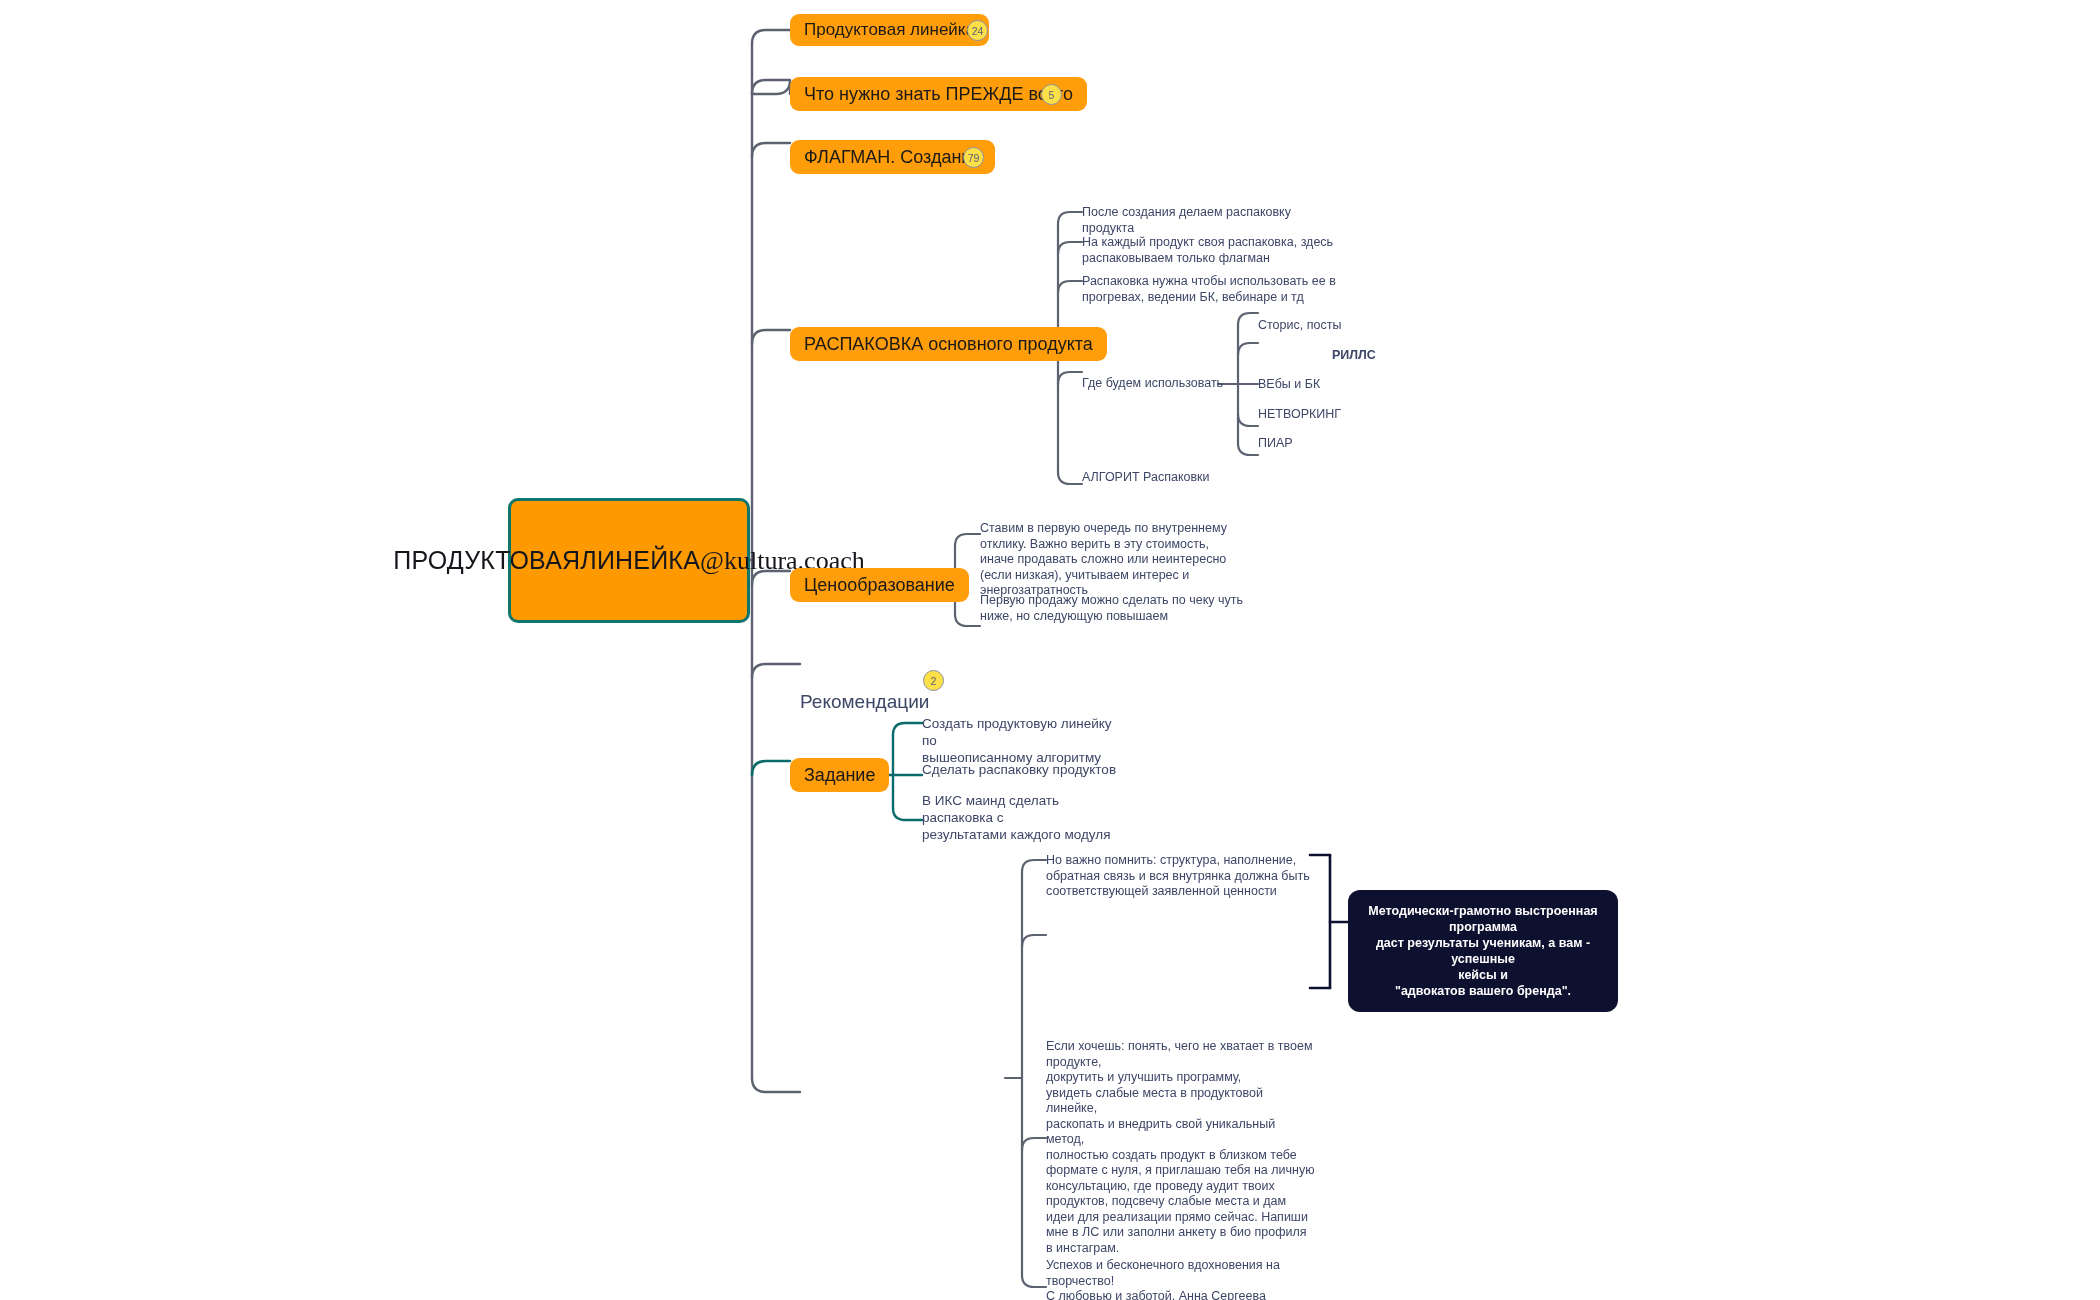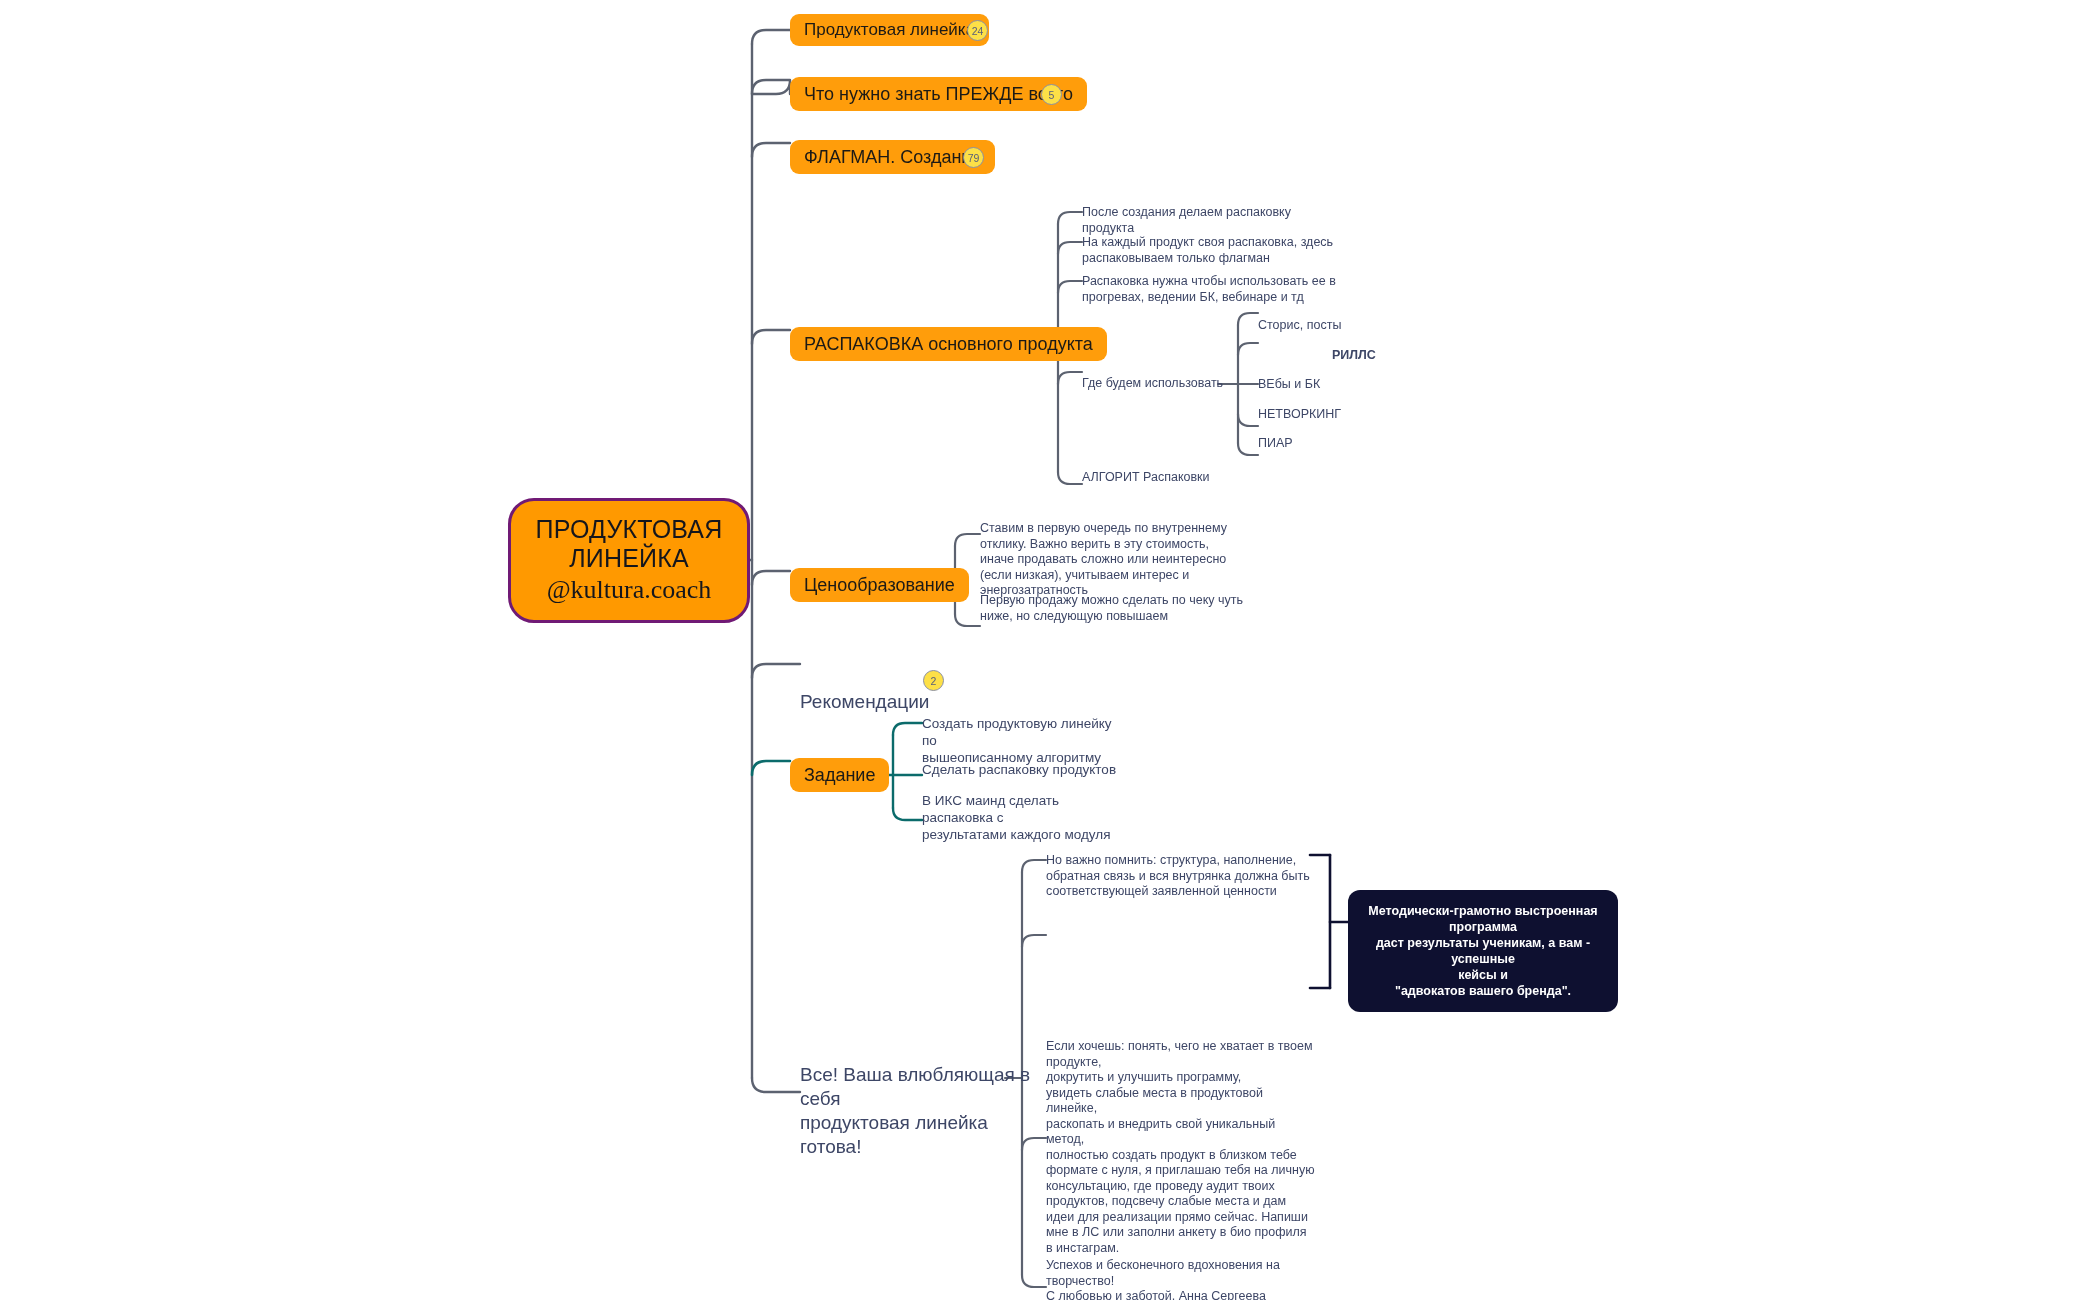--- a/index.html
+++ b/index.html
@@ -9,22 +9,22 @@
     color:#3d4666;
   }
   #canvas{position:absolute;inset:0;width:2100px;height:1300px;}
   svg.wires{position:absolute;left:0;top:0;width:2100px;height:1300px;pointer-events:none;}
 
   .node{position:absolute;box-sizing:border-box;}
 
   
   .root{
     left:508px;top:498px;width:242px;height:125px;
-    background:#FF9900;border:3px solid #701a75;border-radius:26px;
-    display:flex;flex-direction:column;align-items:center;justify-content:center;
+    background:#FF9900;border:3px solid #0f766e;border-radius:10px;
+    display:flex;flex-direction:row;align-items:center;justify-content:center;
     color:#15161c;
   }
   .root .l1,.root .l2{font-size:25px;line-height:29px;letter-spacing:.2px;}
   .root .l3{font-family:"Liberation Serif","DejaVu Serif",serif;font-size:26px;line-height:32px;margin-top:1px;}
 
   
   .pill{
     background:#FF9D0B;border-radius:9px;
     display:flex;align-items:center;
     padding:0 14px;color:#1c1a16;
@@ -166,22 +166,20 @@
 
   <div class="node txt big" style="left:800px;top:666px;">
     <span>Рекомендации</span>
   </div>
   <div class="badge" style="left:923px;top:670px;">2</div>
 
   <div class="node pill lg" style="left:790px;top:758px;">
     <span>Задание</span>
   </div>
 
-  <div class="node txt big" style="left:800px;top:1063px;width:250px;">Все! Ваша влюбляющая в себя
-продуктовая линейка готова!</div>
 
   <div class="node txt" style="left:1082px;top:205px;width:260px;">После создания делаем распаковку продукта</div>
   <div class="node txt" style="left:1082px;top:235px;width:260px;">На каждый продукт своя распаковка, здесь
 распаковываем только флагман</div>
   <div class="node txt" style="left:1082px;top:274px;width:260px;">Распаковка нужна чтобы использовать ее в
 прогревах, ведении БК, вебинаре и тд</div>
   <div class="node txt" style="left:1082px;top:376px;width:150px;">Где будем использовать</div>
   <div class="node txt" style="left:1082px;top:470px;width:200px;">АЛГОРИТ Распаковки</div>
 
   <div class="node txt" style="left:1258px;top:318px;">Сторис, посты</div>

